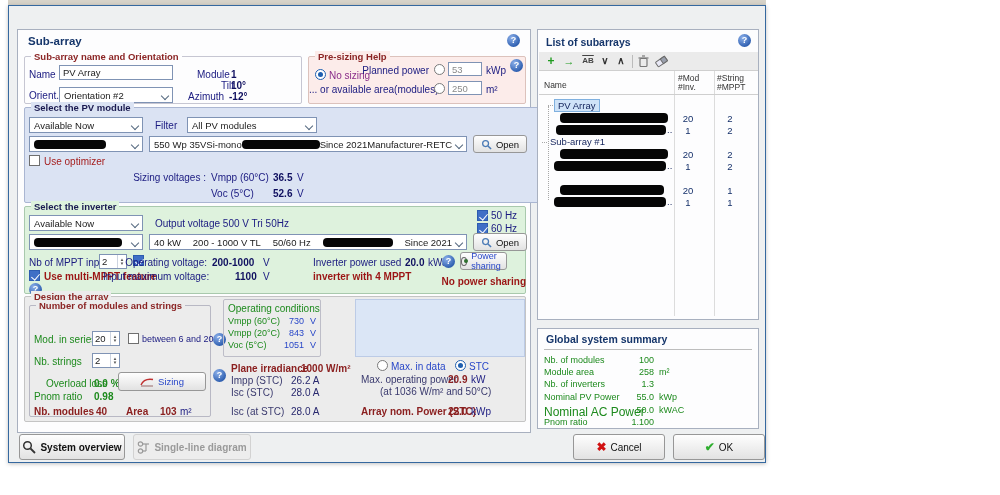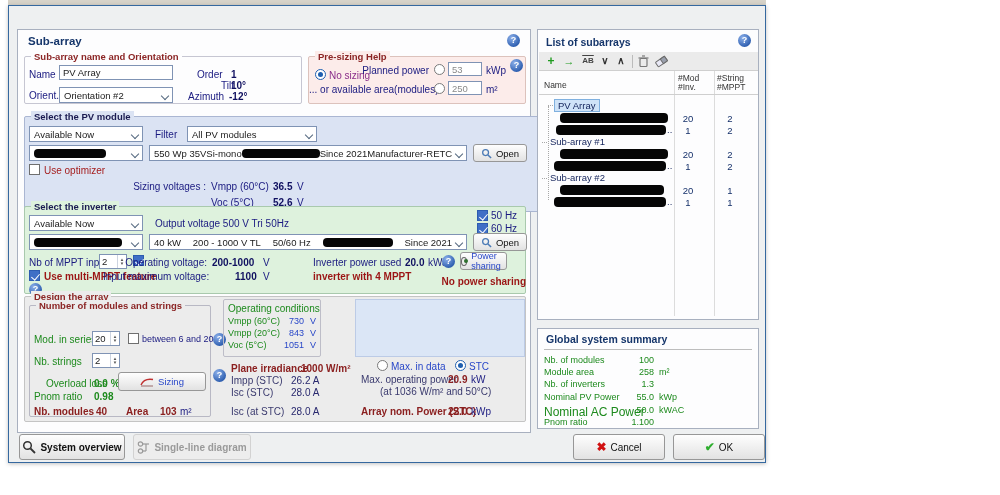--- a/index.html
+++ b/index.html
@@ -72,21 +72,21 @@
 
 
     <div class="panel" style="left:8px;top:23px;width:514px;height:404px">
       <span class="abs ptitle" style="left:10px;top:5px">Sub-array</span>
       <span class="help" style="left:489px;top:4px">?</span>
 
       <div class="grp" id="grp-orient" style="left:6px;top:26px;width:278px;height:48px">
         <span class="gt gt-w">Sub-array name and Orientation</span>
         <span class="abs lbl" style="left:4px;top:12px">Name</span>
         <div class="inp" style="left:34px;top:8px;width:114px;height:15px">PV Array</div>
-        <span class="abs lbl" style="left:172px;top:12px">Order</span>
+        <span class="abs lbl" style="left:172px;top:12px">Module</span>
         <span class="abs val" style="left:206px;top:12px">1</span>
         <span class="abs lbl" style="left:196px;top:23px">Tilt</span>
         <span class="abs val" style="left:206px;top:23px">10°</span>
         <span class="abs lbl" style="left:163px;top:34px">Azimuth</span>
         <span class="abs val" style="left:204px;top:34px">-12°</span>
         <span class="abs lbl" style="left:4px;top:33px">Orient.</span>
         <div class="sel" style="left:34px;top:30px;width:114px">
             <span>Orientation #2</span>
           </div>
       </div>
@@ -99,21 +99,21 @@
         <span class="rd" style="left:125px;top:7px"></span>
         <div class="inp gray" style="left:139px;top:5px;width:34px;height:14px">53</div>
         <span class="abs lbl" style="left:177px;top:8px">kWp</span>
         <span class="help" style="left:201px;top:2px">?</span>
         <span class="abs lbl rt" style="left:0px;top:27px;width:120px">... or available area(modules)</span>
         <span class="rd" style="left:125px;top:26px"></span>
         <div class="inp gray" style="left:139px;top:24px;width:34px;height:14px">250</div>
         <span class="abs lbl" style="left:177px;top:27px">m²</span>
       </div>
 
-      <div class="sec" id="sec-pv" style="left:6px;top:86px;width:580px;height:96px">
+      <div class="sec" id="sec-pv" style="left:6px;top:77px;width:580px;height:96px">
         <span class="gt gt-b">Select the PV module</span>
         <div class="sel" style="left:4px;top:9px;width:114px">
             <span>Available Now</span>
           </div>
         <span class="abs lbl" style="left:130px;top:12px">Filter</span>
         <div class="sel" style="left:162px;top:9px;width:130px">
             <span>All PV modules</span>
           </div>
         <div class="sel" style="left:4px;top:28px;width:114px">
             <span class="redact inline" style="width:72px"></span>
@@ -327,24 +327,20 @@
         <span class="redact" style="left:22px;top:1px;width:108px;height:10px"></span>
         <span class="cellnum" style="left:135px;top:1px">20</span>
         <span class="cellnum" style="left:177px;top:1px">2</span>
       </div>
       <div class="abs" style="left:0;top:130px;width:220px;height:12px">
         <span class="redact" style="left:16px;top:1px;width:112px;height:10px"></span>
         <span class="treelabel abs" style="left:129px;top:0">..</span>
         <span class="cellnum" style="left:135px;top:1px">1</span>
         <span class="cellnum" style="left:177px;top:1px">2</span>
       </div>
-      <div class="abs" style="left:0;top:142px;width:220px;height:12px">
-        <span class="dstub" style="left:4px;top:6px;width:5px"></span>
-        <span class="treelabel abs" style="left:12px;top:0">Sub-array #2</span>
-      </div>
       <div class="abs" style="left:0;top:154px;width:220px;height:12px">
         <span class="redact" style="left:22px;top:1px;width:104px;height:10px"></span>
         <span class="cellnum" style="left:135px;top:1px">20</span>
         <span class="cellnum" style="left:177px;top:1px">1</span>
       </div>
       <div class="abs" style="left:0;top:166px;width:220px;height:12px">
         <span class="redact" style="left:16px;top:1px;width:112px;height:10px"></span>
         <span class="treelabel abs" style="left:129px;top:0">..</span>
         <span class="cellnum" style="left:135px;top:1px">1</span>
         <span class="cellnum" style="left:177px;top:1px">1</span>

